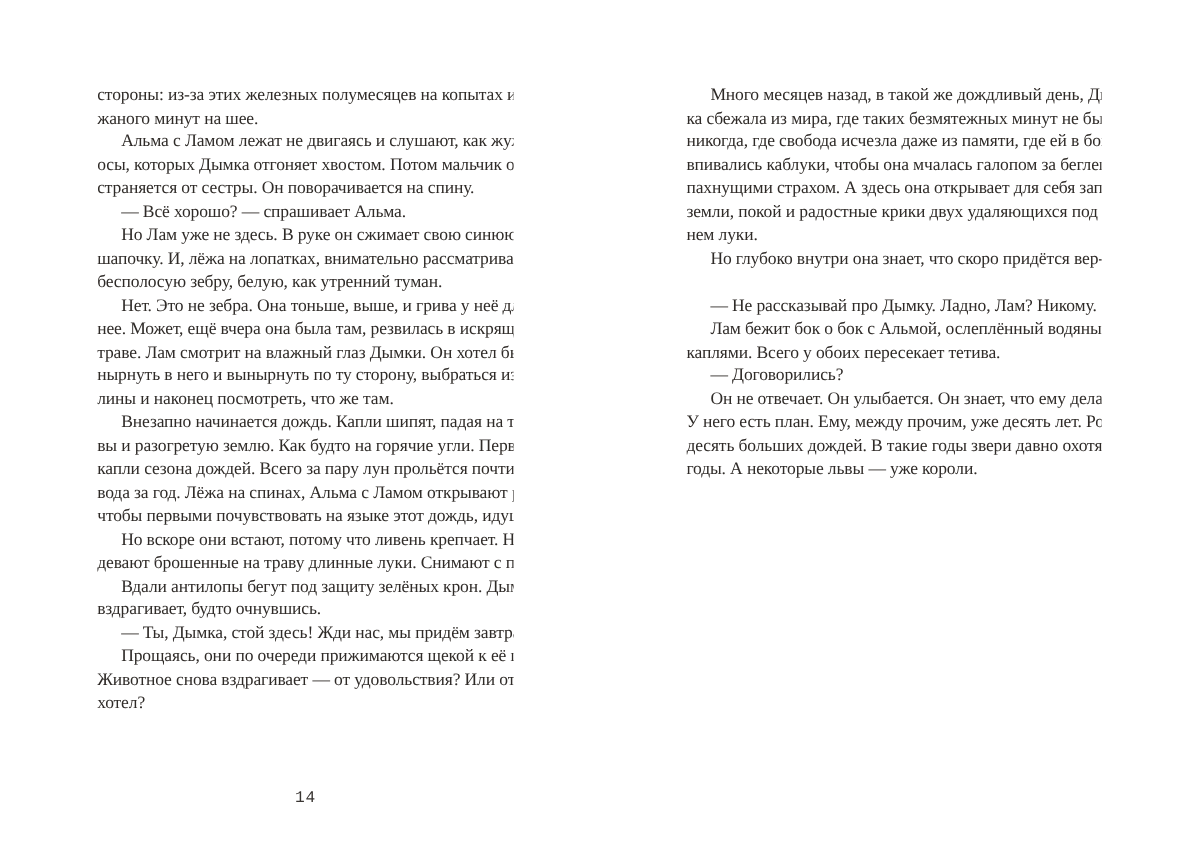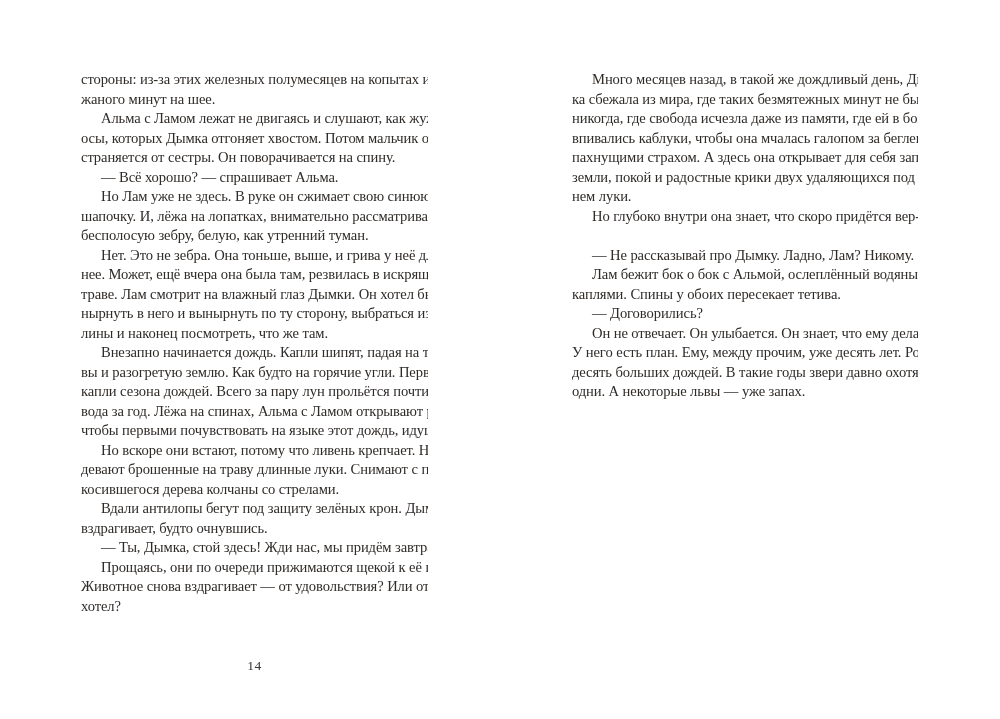--- a/index.html
+++ b/index.html
@@ -42,20 +42,21 @@
   }
   .page-number {
     position: absolute;
     top: 658px;
     left: 81px;
     width: 347px;
     text-align: center;
     font-size: 13.5px;
     color: #3a3633;
     letter-spacing: 0.5px;
+    font-family: Liberation Mono, monospace;
   }
 </style>
 </head>
 <body style="background: rgb(255, 255, 255); color: rgb(47, 43, 40);">
 
 <div id="left-page" class="page-column">
     <div>
       <div class="line just">стороны: из-за этих железных полумесяцев на копытах и ко-</div>
       <div class="line">жаного минут на шее.</div>
     </div>
@@ -82,21 +83,20 @@
     <div>
       <div class="line indent just">Внезапно начинается дождь. Капли шипят, падая на тра-</div>
       <div class="line just">вы и разогретую землю. Как будто на горячие угли. Первые</div>
       <div class="line just">капли сезона дождей. Всего за пару лун прольётся почти вся</div>
       <div class="line just">вода за год. Лёжа на спинах, Альма с Ламом открывают рты,</div>
       <div class="line just">чтобы первыми почувствовать на языке этот дождь, идущий</div>
     </div>
     <div>
       <div class="line indent just">Но вскоре они встают, потому что ливень крепчает. На-</div>
       <div class="line just">девают брошенные на траву длинные луки. Снимают с по-</div>
-      <div class="line">косившегося дерева колчаны со стрелами.</div>
     </div>
     <div>
       <div class="line indent just">Вдали антилопы бегут под защиту зелёных крон. Дымка</div>
       <div class="line">вздрагивает, будто очнувшись.</div>
     </div>
     <div>
       <div class="line indent">— Ты, Дымка, стой здесь! Жди нас, мы придём завтра.</div>
     </div>
     <div>
       <div class="line indent just">Прощаясь, они по очереди прижимаются щекой к её шее.</div>
@@ -117,26 +117,26 @@
     </div>
     <div>
       <div class="line indent just">Но глубоко внутри она знает, что скоро придётся вер-</div>
     </div>
     <div class="spacer"></div>
     <div>
       <div class="line indent">— Не рассказывай про Дымку. Ладно, Лам? Никому.</div>
     </div>
     <div>
       <div class="line indent just">Лам бежит бок о бок с Альмой, ослеплённый водяными</div>
-      <div class="line">каплями. Спины у обоих пересекает тетива.</div>
+      <div class="line">каплями. Всего у обоих пересекает тетива.</div>
     </div>
     <div>
       <div class="line indent">— Договорились?</div>
     </div>
     <div>
       <div class="line indent just">Он не отвечает. Он улыбается. Он знает, что ему делать.</div>
       <div class="line just">У него есть план. Ему, между прочим, уже десять лет. Ровно</div>
       <div class="line just">десять больших дождей. В такие годы звери давно охотятся</div>
-      <div class="line">одни. А некоторые львы — уже запах.</div>
+      <div class="line">годы. А некоторые львы — уже короли.</div>
     </div>
   </div>
 
 <div class="page-number">14</div>
 
 </body></html>

